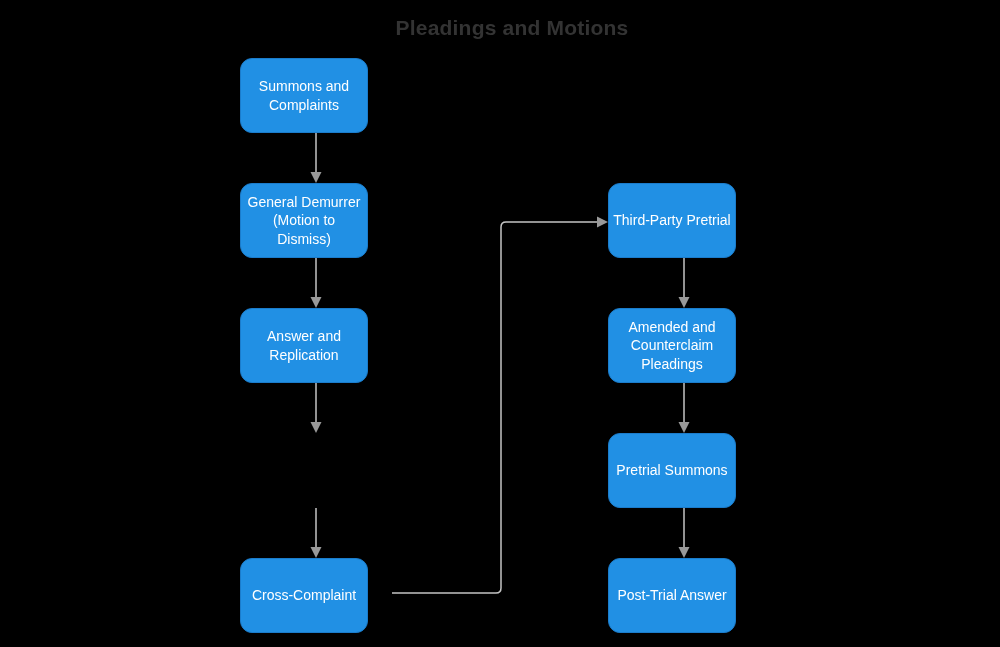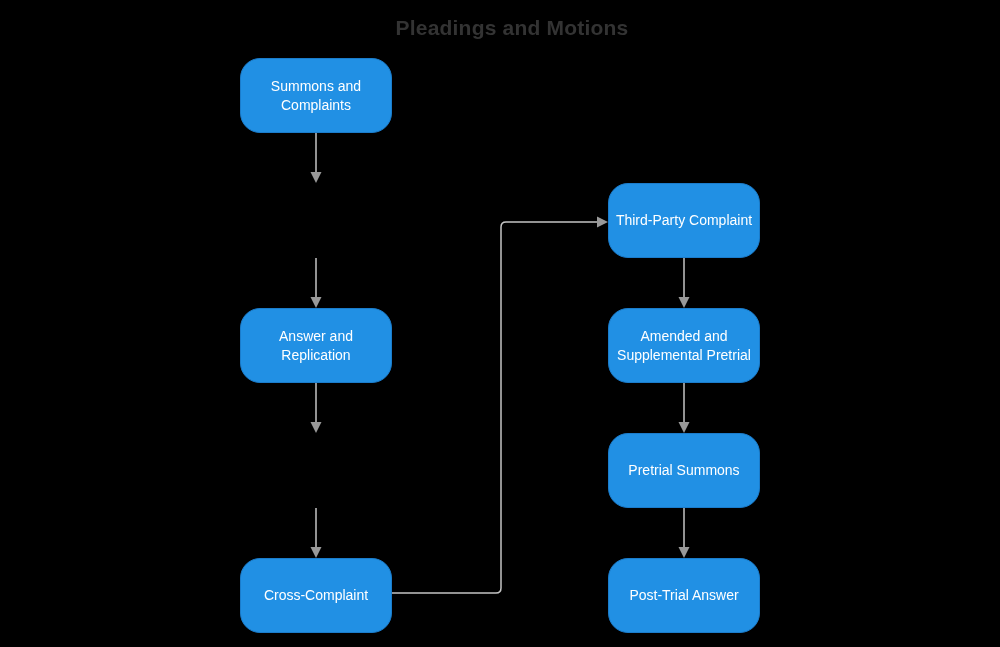--- a/index.html
+++ b/index.html
@@ -38,25 +38,25 @@
     stroke:var(--edge-line);
     stroke-width:1.5;
     fill:none;
   }
   .arrowhead{
     fill:var(--arrowhead);
     stroke:none;
   }
   .node{
     position:absolute;
-    width:152px;height:75px;
+    width:128px;height:75px;
     box-sizing:border-box;
     background:var(--node-fill);
     border:1px solid var(--node-border);
-    border-radius:20px;
+    border-radius:12px;
     color:var(--node-text);
     display:flex;
     align-items:center;
     justify-content:center;
     text-align:center;
     font-size:14px;
     line-height:1.32;
     padding:0 4px;
   }
 </style>
@@ -104,20 +104,21 @@
       <polygon class="arrowhead" points="678.5,422 689.5,422 684,433"></polygon>
     </g>
 
     <g>
       <path class="edge-line" d="M684 508 L684 548"></path>
       <polygon class="arrowhead" points="678.5,547 689.5,547 684,558"></polygon>
     </g>
   </svg>
 
   <div class="node" style="left:240px;top:58px">Summons and Complaints</div>
+  <div class="node" style="left:240px;top:183px">General Demurrer (Motion to Dismiss)</div>
   <div class="node" style="left:240px;top:308px">Answer and Replication</div>
   <div class="node" style="left:240px;top:558px">Cross-Complaint</div>
-  <div class="node" style="left:608px;top:183px">Third-Party Complaint</div>
-  <div class="node" style="left:608px;top:308px">Amended and Supplemental Pretrial</div>
+  <div class="node" style="left:608px;top:183px">Third-Party Pretrial</div>
+  <div class="node" style="left:608px;top:308px">Amended and Counterclaim Pleadings</div>
   <div class="node" style="left:608px;top:433px">Pretrial Summons</div>
   <div class="node" style="left:608px;top:558px">Post-Trial Answer</div>
 
 </div>
 
 </body></html>

